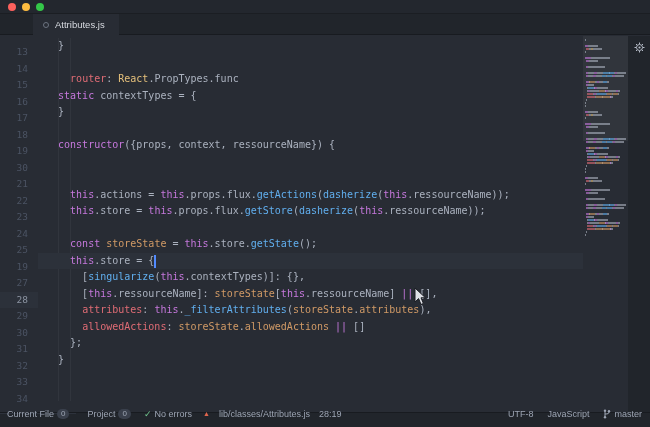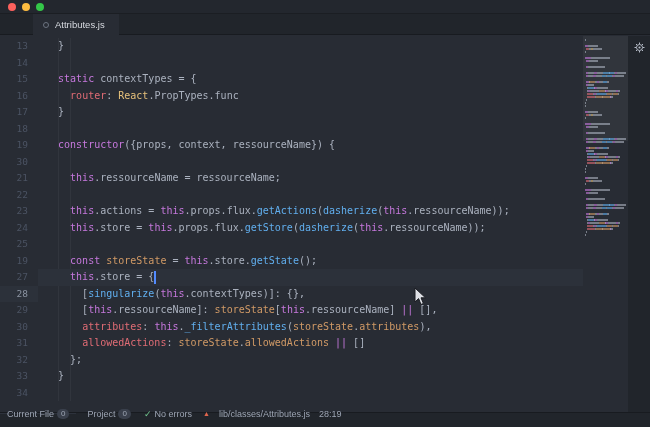--- a/index.html
+++ b/index.html
@@ -15,21 +15,21 @@
   .l-zoom{background:#34c749;}
   .title-text{font-size:9px;color:#9da5b4;white-space:nowrap;}
 
   
   .tabbar{height:21px;background:#21252b;border-bottom:1px solid #181b20;display:flex;align-items:stretch;}
   .tab{margin-left:33px;height:21px;background:#282c34;display:flex;align-items:center;gap:6px;padding:0 14px 0 10px;font-size:9.5px;color:#d7dae0;}
   .tab-dot{width:6px;height:6px;border-radius:50%;border:1px solid #6b7380;display:inline-block;}
 
   
   .editor{position:absolute;top:36px;left:0;right:0;bottom:15px;background:#282c34;display:flex;overflow:hidden;}
-  .gutter{width:38px;flex:none;padding-top:2px;}
+  .gutter{width:38px;flex:none;padding-top:8px;}
   .gutter-line{height:16.5px;line-height:16.5px;text-align:right;padding-right:10px;font-family:"DejaVu Sans Mono",monospace;font-size:9.5px;color:#4b5363;}
   .gutter-line.active{color:#8b93a1;background:#2c313a;}
   .code{width:545px;flex:none;padding-top:2px;position:relative;overflow:hidden;}
   .code-line{height:16.5px;line-height:16.5px;white-space:pre;font-family:"DejaVu Sans Mono",monospace;font-size:10px;padding-left:8px;position:relative;}
   .code-line.active{background:#2c313a;}
   .caret{position:absolute;top:2px;width:1.5px;height:13px;background:#528bff;display:inline-block;}
   .guide{position:absolute;top:2px;height:363px;width:1px;background:rgba(171,178,191,0.07);}
   .guide.g1{left:20px;}
   .guide.g2{left:32px;}
 
@@ -98,27 +98,26 @@
         <div class="gutter-line">31</div>
         <div class="gutter-line">32</div>
         <div class="gutter-line">33</div>
         <div class="gutter-line">34</div>
       </div>
     <div class="code">
       <div class="guide g1"></div>
       <div class="guide g2"></div>
     <div class="code-line"><span style="color: rgb(171, 178, 191);">  }</span></div>
         <div class="code-line"></div>
+        <div class="code-line"><span style="color: rgb(171, 178, 191);">    </span><span style="color: rgb(224, 108, 117);">router</span><span style="color: rgb(171, 178, 191);">: </span><span style="color: rgb(229, 192, 123);">React</span><span style="color: rgb(171, 178, 191);">.PropTypes.func</span></div>
         <div class="code-line"><span style="color: rgb(198, 120, 221);">  static</span><span style="color: rgb(171, 178, 191);"> contextTypes = {</span></div>
-        <div class="code-line"><span style="color: rgb(171, 178, 191);">    </span><span style="color: rgb(224, 108, 117);">router</span><span style="color: rgb(171, 178, 191);">: </span><span style="color: rgb(229, 192, 123);">React</span><span style="color: rgb(171, 178, 191);">.PropTypes.func</span></div>
         <div class="code-line"><span style="color: rgb(171, 178, 191);">  }</span></div>
         <div class="code-line"></div>
         <div class="code-line"><span style="color: rgb(198, 120, 221);">  constructor</span><span style="color: rgb(171, 178, 191);">({props, context, ressourceName}) {</span></div>
         <div class="code-line"></div>
-        <div class="code-line"><span style="color: rgb(198, 120, 221);">    this</span><span style="color: rgb(171, 178, 191);">.ressourceName = ressourceName;</span></div>
         <div class="code-line"></div>
         <div class="code-line"><span style="color: rgb(198, 120, 221);">    this</span><span style="color: rgb(171, 178, 191);">.actions = </span><span style="color: rgb(198, 120, 221);">this</span><span style="color: rgb(171, 178, 191);">.props.flux.</span><span style="color: rgb(97, 175, 239);">getActions</span><span style="color: rgb(171, 178, 191);">(</span><span style="color: rgb(97, 175, 239);">dasherize</span><span style="color: rgb(171, 178, 191);">(</span><span style="color: rgb(198, 120, 221);">this</span><span style="color: rgb(171, 178, 191);">.ressourceName));</span></div>
         <div class="code-line"><span style="color: rgb(198, 120, 221);">    this</span><span style="color: rgb(171, 178, 191);">.store = </span><span style="color: rgb(198, 120, 221);">this</span><span style="color: rgb(171, 178, 191);">.props.flux.</span><span style="color: rgb(97, 175, 239);">getStore</span><span style="color: rgb(171, 178, 191);">(</span><span style="color: rgb(97, 175, 239);">dasherize</span><span style="color: rgb(171, 178, 191);">(</span><span style="color: rgb(198, 120, 221);">this</span><span style="color: rgb(171, 178, 191);">.ressourceName));</span></div>
         <div class="code-line"></div>
         <div class="code-line"><span style="color: rgb(198, 120, 221);">    const</span><span style="color: rgb(171, 178, 191);"> </span><span style="color: rgb(209, 154, 102);">storeState</span><span style="color: rgb(171, 178, 191);"> = </span><span style="color: rgb(198, 120, 221);">this</span><span style="color: rgb(171, 178, 191);">.store.</span><span style="color: rgb(97, 175, 239);">getState</span><span style="color: rgb(171, 178, 191);">();</span></div>
         <div class="code-line active"><span style="color: rgb(198, 120, 221);">    this</span><span style="color: rgb(171, 178, 191);">.store = {</span><span class="caret" style="left: 116.403px;"></span></div>
         <div class="code-line"><span style="color: rgb(171, 178, 191);">      [</span><span style="color: rgb(97, 175, 239);">singularize</span><span style="color: rgb(171, 178, 191);">(</span><span style="color: rgb(198, 120, 221);">this</span><span style="color: rgb(171, 178, 191);">.contextTypes)]: {},</span></div>
         <div class="code-line"><span style="color: rgb(171, 178, 191);">      [</span><span style="color: rgb(198, 120, 221);">this</span><span style="color: rgb(171, 178, 191);">.ressourceName]: </span><span style="color: rgb(209, 154, 102);">storeState</span><span style="color: rgb(171, 178, 191);">[</span><span style="color: rgb(198, 120, 221);">this</span><span style="color: rgb(171, 178, 191);">.ressourceName] </span><span style="color: rgb(198, 120, 221);">||</span><span style="color: rgb(171, 178, 191);"> [],</span></div>
         <div class="code-line"><span style="color: rgb(171, 178, 191);">      </span><span style="color: rgb(224, 108, 117);">attributes</span><span style="color: rgb(171, 178, 191);">: </span><span style="color: rgb(198, 120, 221);">this</span><span style="color: rgb(171, 178, 191);">.</span><span style="color: rgb(97, 175, 239);">_filterAttributes</span><span style="color: rgb(171, 178, 191);">(</span><span style="color: rgb(209, 154, 102);">storeState</span><span style="color: rgb(171, 178, 191);">.</span><span style="color: rgb(209, 154, 102);">attributes</span><span style="color: rgb(171, 178, 191);">),</span></div>
         <div class="code-line"><span style="color: rgb(171, 178, 191);">      </span><span style="color: rgb(224, 108, 117);">allowedActions</span><span style="color: rgb(171, 178, 191);">: </span><span style="color: rgb(209, 154, 102);">storeState</span><span style="color: rgb(171, 178, 191);">.</span><span style="color: rgb(209, 154, 102);">allowedActions</span><span style="color: rgb(171, 178, 191);"> </span><span style="color: rgb(198, 120, 221);">||</span><span style="color: rgb(171, 178, 191);"> []</span></div>
@@ -563,20 +562,35 @@
       <span>Project</span>
       <span class="count">0</span>
     </div>
     <div class="seg-plain">
       <span class="check">✓</span>
       <span>No errors</span>
     </div>
     <span class="warn-tri">▲</span>
     <span>lib/classes/Attributes.js</span>
     <span>28:19</span>
+    <div class="sb-right">
+      <span>UTF-8</span>
+      <span>JavaScript</span>
+      <span class="branch">
+        <svg width="8" height="10" viewBox="0 0 8 10">
+          <g stroke="#9da5b4" stroke-width="1" fill="none">
+            <path d="M2 2.5 v5 M2 5 C5 5 6 4.5 6 3"></path>
+          </g>
+          <circle cx="2" cy="1.8" r="1.2" fill="#9da5b4"></circle>
+          <circle cx="6" cy="2.2" r="1.2" fill="#9da5b4"></circle>
+          <circle cx="2" cy="8.2" r="1.2" fill="#9da5b4"></circle>
+        </svg>
+        <span>master</span>
+      </span>
+    </div>
   </div>
 
   <div class="mouse">
     <svg width="12" height="19" viewBox="0 0 12 19">
       <path d="M1 1 L1 15 L4.6 11.6 L7 17.5 L9.4 16.4 L7 10.8 L11.5 10.8 Z" fill="#dfe1e6" stroke="#1b1d23" stroke-width="1"></path>
     </svg>
   </div>
 
 </div>
 

